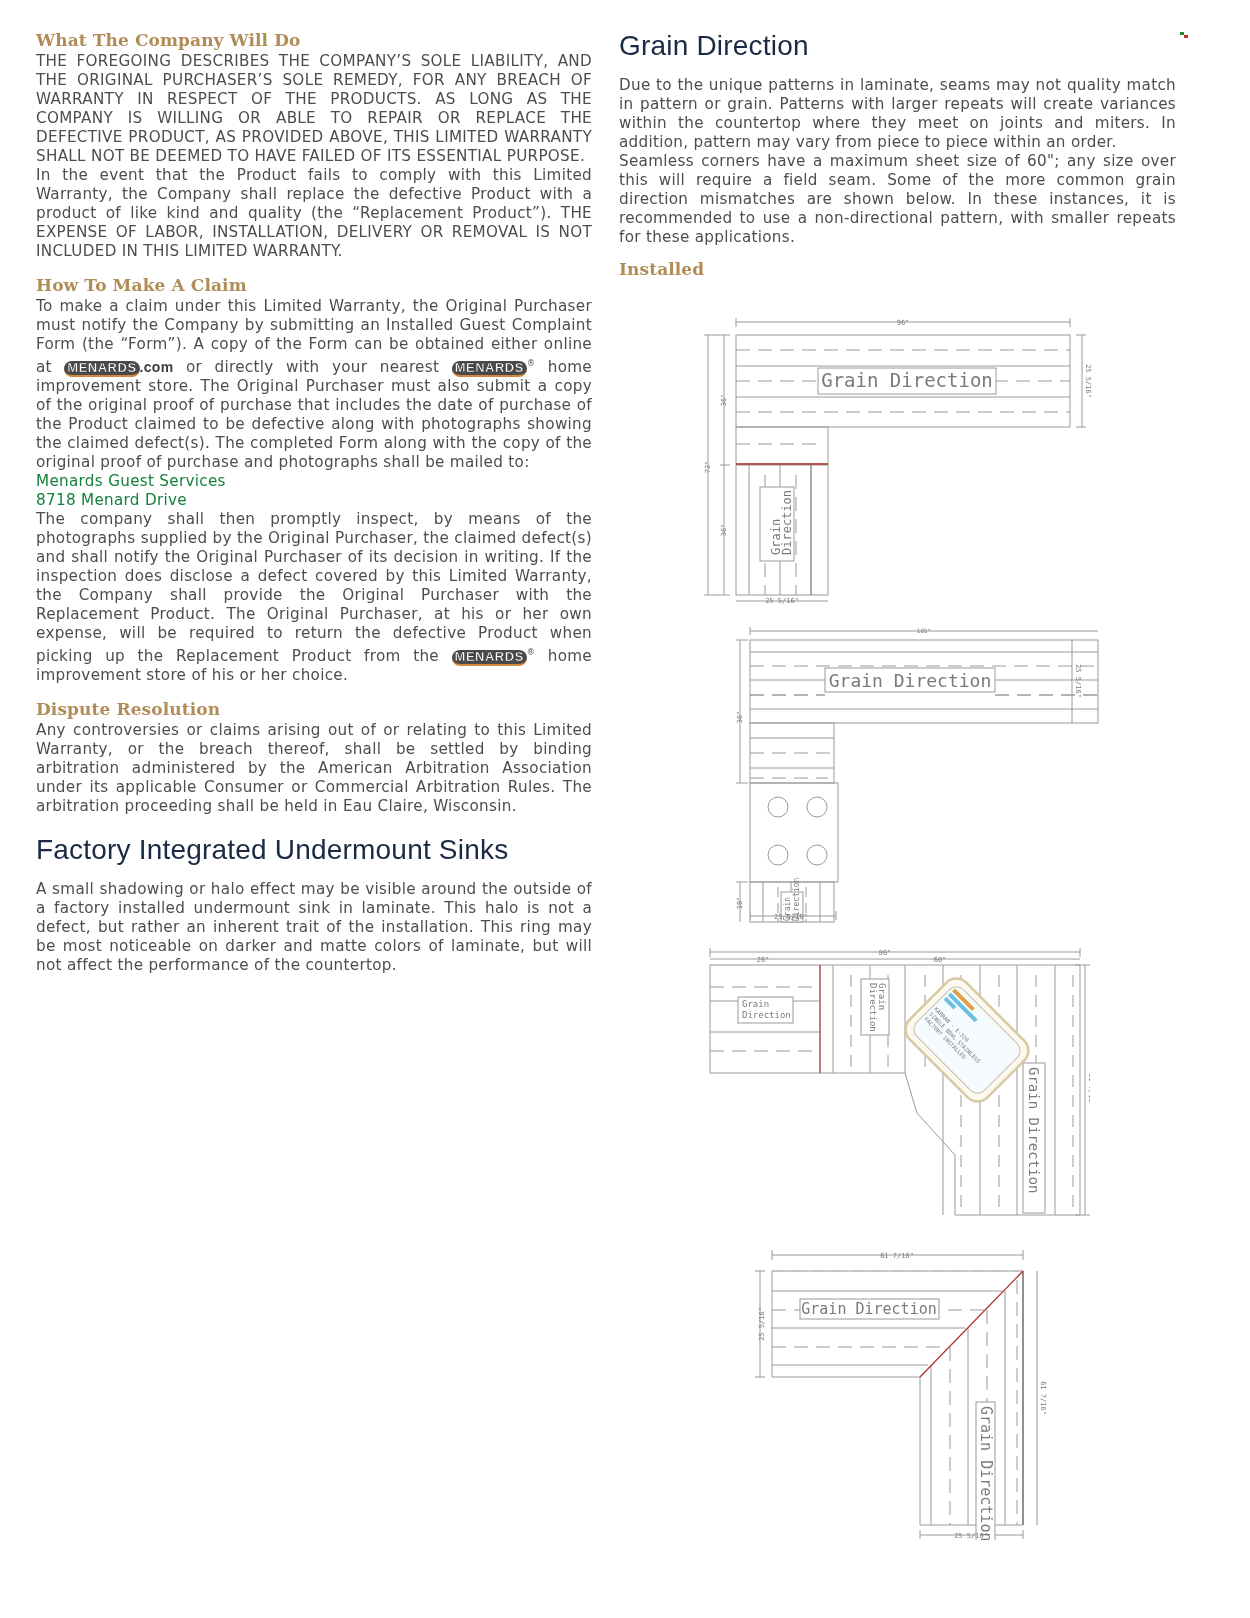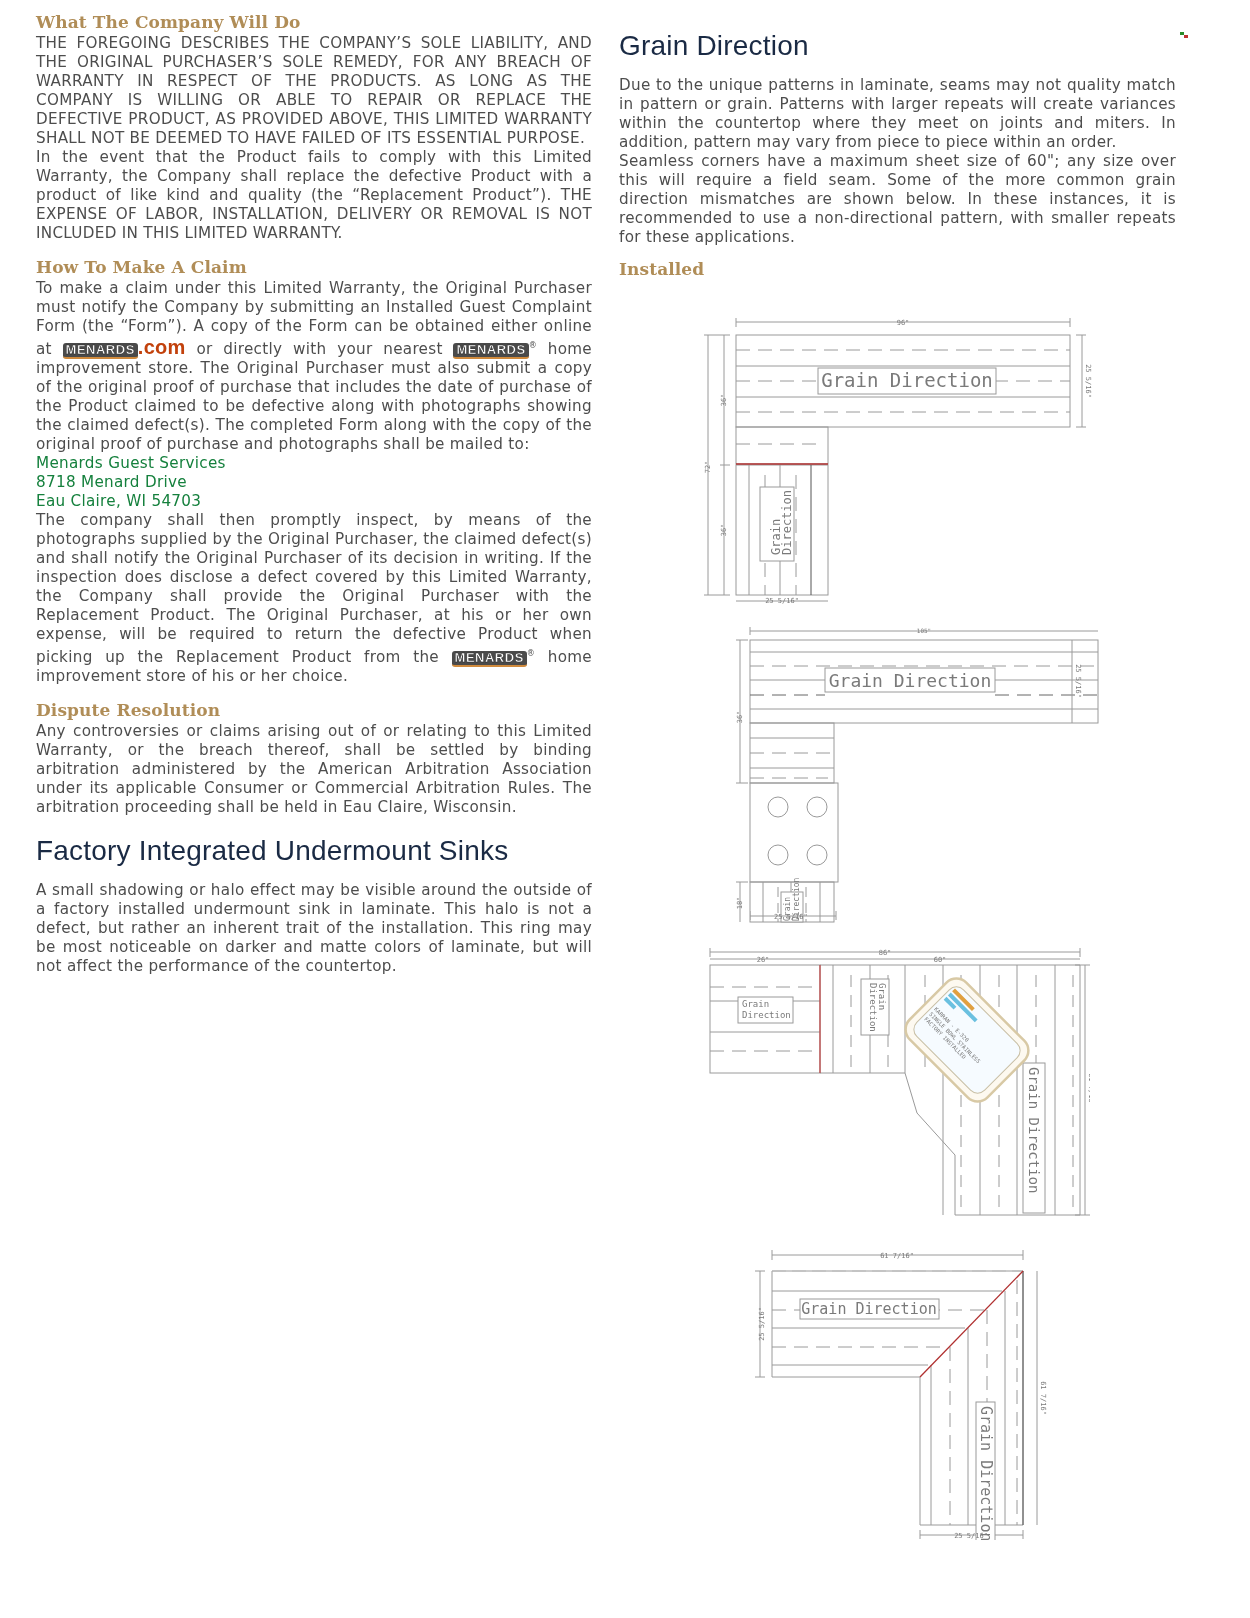--- a/index.html
+++ b/index.html
@@ -1,23 +1,23 @@
 <!DOCTYPE html>
 <html><head>
 <meta charset="utf-8">
 <style>
   html, body { margin: 0; padding: 0; background: #ffffff; }
   body { width: 1250px; height: 1618px; position: relative; overflow: hidden; font-family: "DejaVu Sans", sans-serif; color: #4a4a4a; }
-  .col-left { position: absolute; left: 36px; top: 12px; width: 556px; }
+  .col-left { position: absolute; left: 36px; top: 30px; width: 556px; }
   .col-right { position: absolute; left: 619px; top: 30px; width: 557px; }
   .h-serif { font-family: "DejaVu Serif", serif; color: #b08d57; font-size: 17px; font-weight: bold; margin: 0 0 2px 0; letter-spacing: 0.1px; }
   .para { font-size: 15.2px; line-height: 19px; text-align: justify; margin: 0; color: #4d4d4d; letter-spacing: 0.3px; }
   .big-title { font-family: "Liberation Sans", sans-serif; font-size: 28px; color: #1a2a44; font-weight: normal; margin: 0; letter-spacing: 0.2px; }
-  .brand { display: inline-block; font-family: "Liberation Sans", sans-serif; font-weight: bold; font-size: 13px; color: #fff; background: #4a4a4a; border-radius: 3px; padding: 0 3px; line-height: 14px; letter-spacing: 0.5px; position: relative; -webkit-text-stroke: 0.4px #222; border-bottom: 2px solid #d08a3c; }
-  .brand-com { font-family: "Liberation Sans", sans-serif; font-weight: bold; font-size: 20px; color: #c2410c; }
+  .brand { display: inline-block; font-family: "Liberation Sans", sans-serif; font-weight: bold; font-size: 13px; color: #fff; background: #4a4a4a; border-radius: 8px; padding: 0 3px; line-height: 14px; letter-spacing: 0.5px; position: relative; -webkit-text-stroke: 0.4px #222; border-bottom: 2px solid #d08a3c; }
+  .brand-com { font-family: "Liberation Sans", sans-serif; font-weight: bold; font-size: 14px; color: #404040; }
   .reg { font-size: 8px; vertical-align: super; }
   .addr { font-size: 15.2px; line-height: 19px; margin: 0; color: #15803d; letter-spacing: 0.3px; }
   .spacer-sm { height: 14px; }
   .diagram { position: absolute; }
   svg text { font-family: "DejaVu Sans Mono", monospace; fill: #7a7a7a; }
   .corner-mark { position: absolute; left: 1180px; top: 32px; width: 8px; height: 6px; }
 </style>
 </head>
 <body>
 
@@ -30,21 +30,20 @@
   <h3 class="h-serif">How To Make A Claim</h3>
   <p class="para">
     <span>To make a claim under this Limited Warranty, the Original Purchaser must notify the Company by submitting an Installed Guest Complaint Form (the “Form”). A copy of the Form can be obtained either online at</span>
     <span class="brand">MENARDS</span><span class="brand-com">.com</span>
     <span>or directly with your nearest</span>
     <span class="brand">MENARDS</span><span class="reg">®</span>
     <span>home improvement store. The Original Purchaser must also submit a copy of the original proof of purchase that includes the date of purchase of the Product claimed to be defective along with photographs showing the claimed defect(s). The completed Form along with the copy of the original proof of purchase and photographs shall be mailed to:</span>
   </p>
   <p class="addr">Menards Guest Services</p>
   <p class="addr">8718 Menard Drive</p>
-  <p class="addr">Eau Claire, WI 54703</p>
   <p class="para">
     <span>The company shall then promptly inspect, by means of the photographs supplied by the Original Purchaser, the claimed defect(s) and shall notify the Original Purchaser of its decision in writing. If the inspection does disclose a defect covered by this Limited Warranty, the Company shall provide the Original Purchaser with the Replacement Product. The Original Purchaser, at his or her own expense, will be required to return the defective Product when picking up the Replacement Product from the</span>
     <span class="brand">MENARDS</span><span class="reg">®</span>
     <span>home improvement store of his or her choice.</span>
   </p>
 
   <div class="spacer-sm"></div>
   <h3 class="h-serif">Dispute Resolution</h3>
   <p class="para">Any controversies or claims arising out of or relating to this Limited Warranty, or the breach thereof, shall be settled by binding arbitration administered by the American Arbitration Association under its applicable Consumer or Commercial Arbitration Rules. The arbitration proceeding shall be held in Eau Claire, Wisconsin.</p>
 

